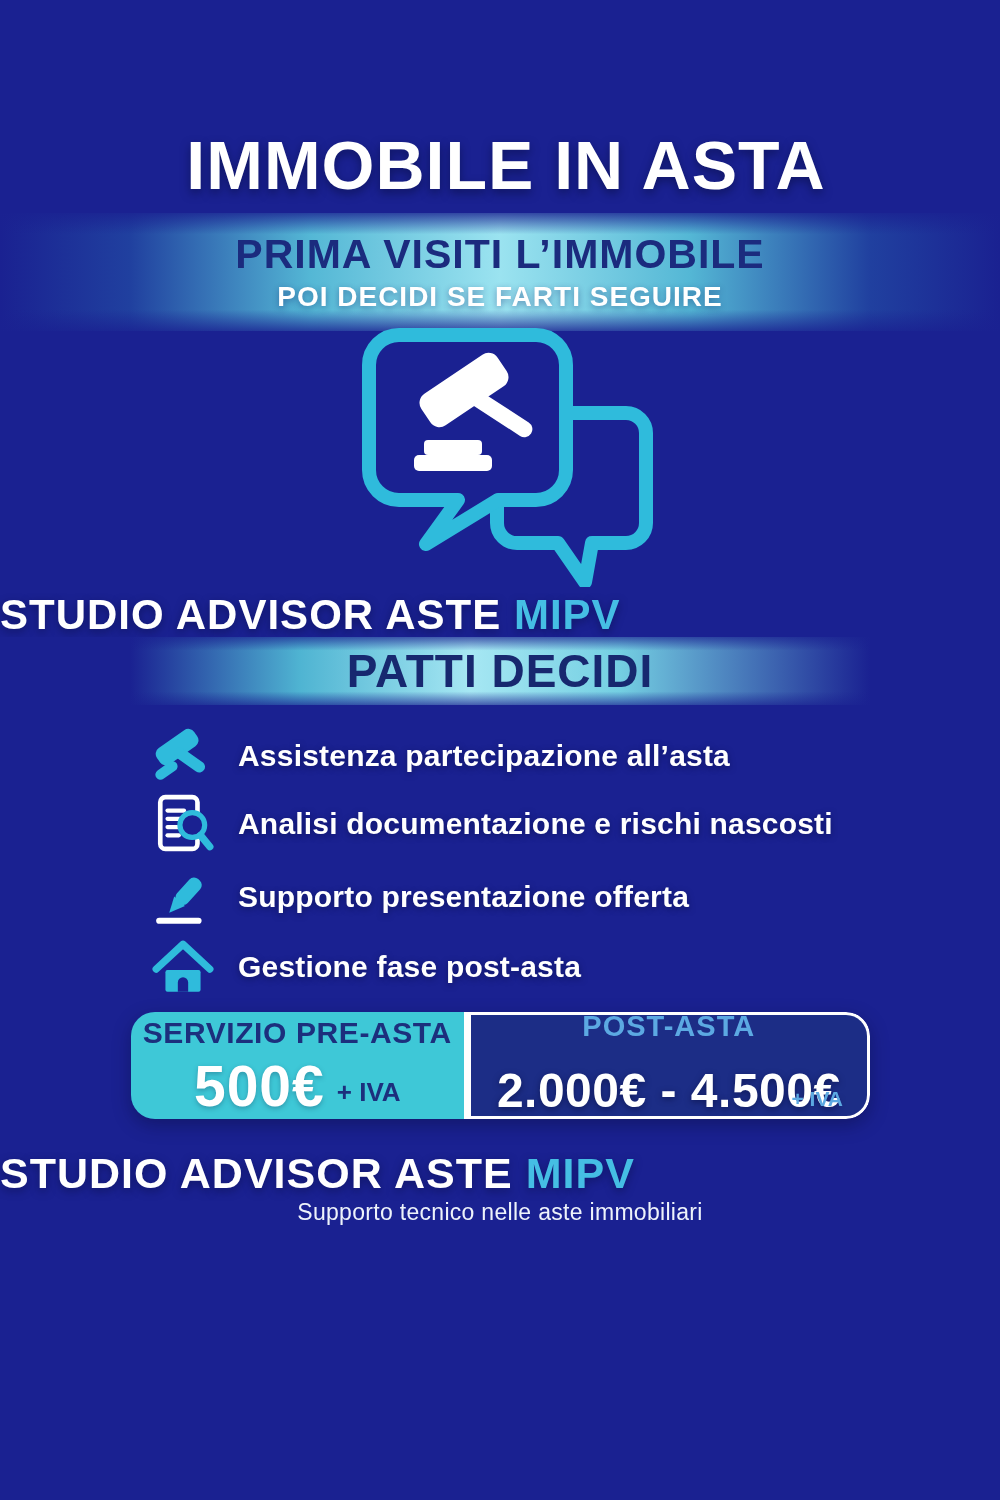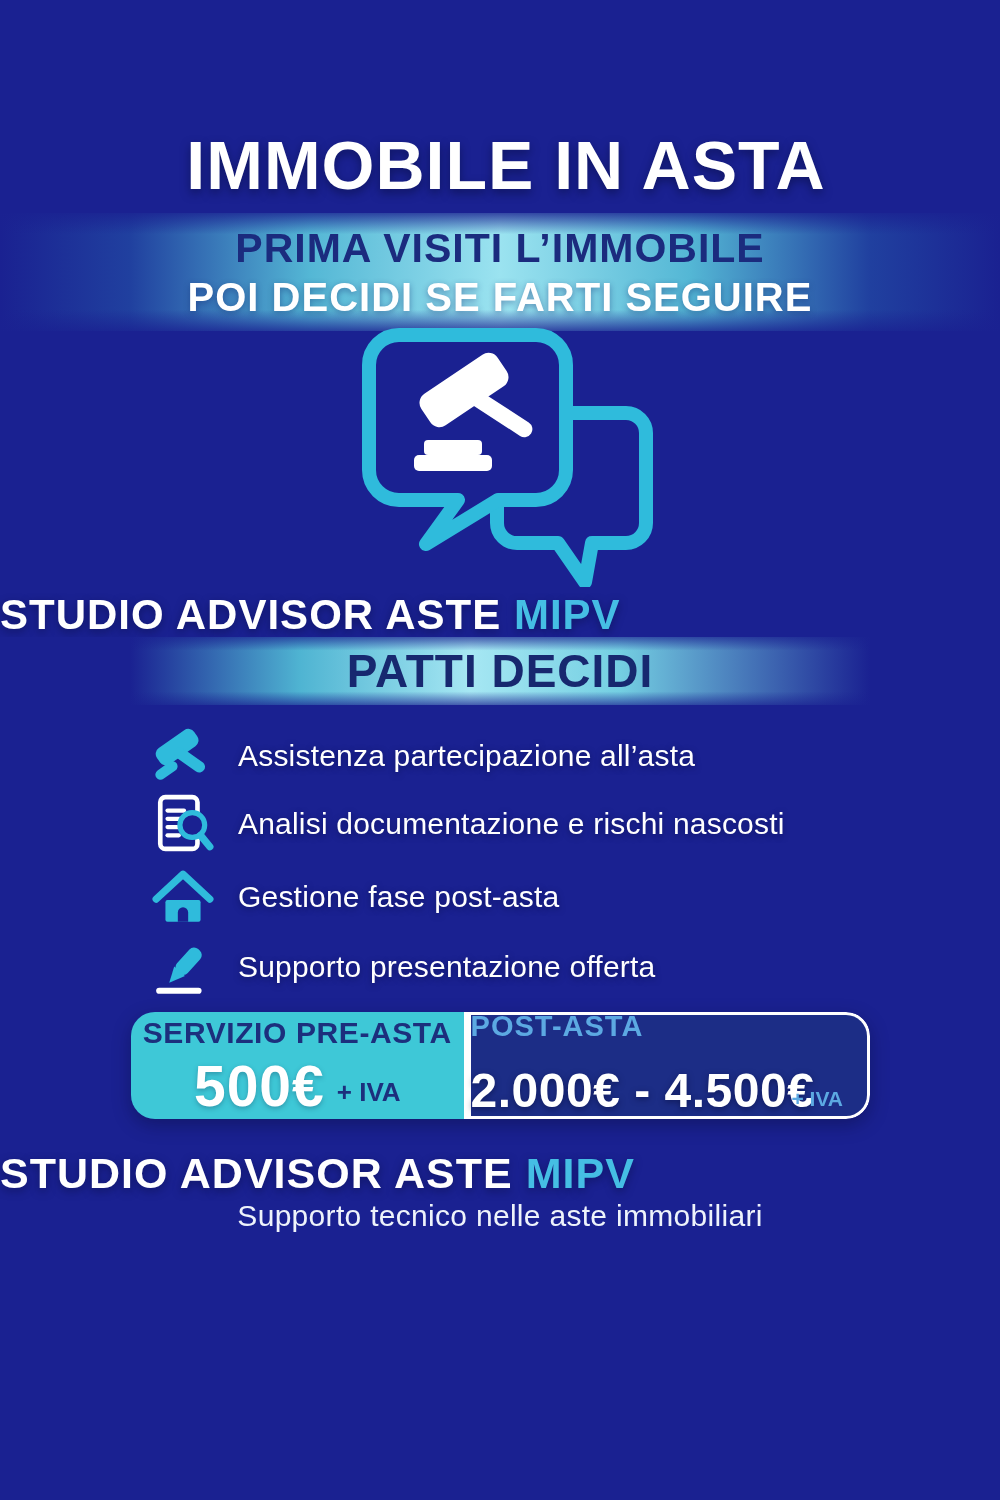--- a/index.html
+++ b/index.html
@@ -17,21 +17,21 @@
     text-shadow:0 4px 10px rgba(8,12,60,.55);
   }
   .hero-band {
     position:absolute; top:213px; left:0; width:100%; height:118px;
     background:
       linear-gradient(180deg, rgba(26,33,145,.80) 0%, rgba(26,33,145,0) 18%, rgba(26,33,145,0) 82%, rgba(26,33,145,.80) 100%),
       linear-gradient(90deg, #1A2191 0%, #20409f 13%, #54b7d5 31%, #9BE3F0 50%, #54b7d5 69%, #20409f 87%, #1A2191 100%);
     display:flex; flex-direction:column; align-items:center; justify-content:center;
   }
   .hero-line1 { font-size:41px; font-weight:800; color:#1b2b7e; letter-spacing:1px; }
-  .hero-line2 { font-size:40px; font-weight:800; color:#ffffff; letter-spacing:1px; margin-top:3px;
+  .hero-line2 { font-size:28px; font-weight:800; color:#ffffff; letter-spacing:1px; margin-top:3px;
                 text-shadow:0 2px 6px rgba(20,40,110,.45); }
 
   
   .logo-wrap { position:absolute; top:327px; left:362px; width:292px; height:260px; }
 
   
   .brand-line {
     position:absolute; left:0; width:100%; text-align:left;
     font-size:42px; font-weight:800; color:#ffffff; letter-spacing:1px;
     text-shadow:0 3px 8px rgba(8,12,60,.5);
@@ -50,21 +50,21 @@
   .patti-text { font-size:46px; font-weight:800; color:#17286f; letter-spacing:1px; }
 
   
   .features { position:absolute; top:724px; left:152px; width:760px; }
   .feature-row { display:flex; align-items:center; height:64px; }
   .feature-row + .feature-row { margin-top:4px; }
   .feature-row:nth-child(3) { margin-top:9px; }
   .feature-row:nth-child(4) { margin-top:6px; }
   .feature-icon { width:62px; height:62px; flex:0 0 62px; margin-right:24px; }
   .feature-label {
-    font-size:30px; font-weight:400; color:#ffffff; letter-spacing:.2px;
+    font-size:30px; font-weight:700; color:#ffffff; letter-spacing:.2px;
     text-shadow:0 2px 6px rgba(8,12,60,.5);
   }
 
   
   .price-box {
     position:absolute; top:1012px; left:131px; width:739px; height:107px;
     border-radius:24px; display:flex; overflow:hidden;
     box-shadow:0 6px 18px rgba(5,8,40,.35);
   }
   .price-left {
@@ -73,31 +73,31 @@
   }
   .price-left-label { font-size:30px; font-weight:800; color:#1c2f7d; letter-spacing:.6px; }
   .price-left-row { display:flex; align-items:center; margin-top:3px; }
   .price-left-amount { font-size:57px; font-weight:800; color:#ffffff; letter-spacing:1px;
                        text-shadow:0 2px 5px rgba(20,60,90,.35); }
   .price-left-vat { font-size:26px; font-weight:800; color:#1c2f7d; margin-left:12px; margin-top:12px; }
   .price-divider { width:7px; background:#ffffff; }
   .price-right {
     flex:1; background:#1C2D86; position:relative;
     border:3px solid #ffffff; border-left:none; border-radius:0 24px 24px 0;
-    display:flex; flex-direction:column; justify-content:center;
+    display:flex; flex-direction:column; align-items:center; justify-content:center;
   }
   .price-right-label { font-size:29px; font-weight:800; color:#5CA9E2; letter-spacing:1px; margin-top:-4px; }
   .price-right-amount { font-size:48px; font-weight:800; color:#ffffff; letter-spacing:.5px; margin-top:20px;
                         text-shadow:0 2px 6px rgba(5,10,50,.5); }
   .price-right-vat { position:absolute; right:24px; bottom:5px; font-size:21px; font-weight:700; color:#5CA9E2; }
 
   
   .footer-tagline {
     position:absolute; top:1199px; left:0; width:100%; text-align:center;
-    font-size:30px; font-weight:400; color:#eef3fb; letter-spacing:.3px;
+    font-size:23px; font-weight:400; color:#eef3fb; letter-spacing:.3px;
   }
 </style>
 </head>
 <body>
 
 <div class="poster">
 
   <div class="main-title">IMMOBILE IN ASTA</div>
 
   <div class="hero-band">
@@ -164,36 +164,36 @@
           <line x1="15" y1="41" x2="26" y2="41"></line>
         </g>
         <circle cx="39" cy="31" r="12" fill="#1A2191" stroke="#2FBBDC" stroke-width="5"></circle>
         <line x1="47" y1="41" x2="56" y2="52" stroke="#2FBBDC" stroke-width="7" stroke-linecap="round"></line>
       </svg>
       <div class="feature-label">Analisi documentazione e rischi nascosti</div>
     </div>
 
     <div class="feature-row">
       <svg class="feature-icon" viewBox="0 0 60 60">
-        <path d="M 4 32 L 30 8 L 56 32" fill="none" stroke="#2FBBDC" stroke-width="7" stroke-linecap="round" stroke-linejoin="round"></path>
-        <rect x="13" y="33" width="34" height="21" rx="2" fill="#2FBBDC"></rect>
-        <path d="M 25 54 V 45 A 5 5 0 0 1 35 45 V 54 Z" fill="#1A2191"></path>
-      </svg>
-      <div class="feature-label">Gestione fase post-asta</div>
-    </div>
-
-    <div class="feature-row">
-      <svg class="feature-icon" viewBox="0 0 60 60">
         <g transform="rotate(42 16 46)" fill="#2FBBDC">
           <rect x="9" y="2" width="14" height="30" rx="6"></rect>
           <path d="M 9 30 H 23 L 16 45 Z"></path>
         </g>
         <rect x="4" y="50" width="44" height="6" rx="3" fill="#ffffff"></rect>
       </svg>
       <div class="feature-label">Supporto presentazione offerta</div>
+    </div>
+
+    <div class="feature-row">
+      <svg class="feature-icon" viewBox="0 0 60 60">
+        <path d="M 4 32 L 30 8 L 56 32" fill="none" stroke="#2FBBDC" stroke-width="7" stroke-linecap="round" stroke-linejoin="round"></path>
+        <rect x="13" y="33" width="34" height="21" rx="2" fill="#2FBBDC"></rect>
+        <path d="M 25 54 V 45 A 5 5 0 0 1 35 45 V 54 Z" fill="#1A2191"></path>
+      </svg>
+      <div class="feature-label">Gestione fase post-asta</div>
     </div>
 
   </div>
 
   <div class="price-box">
     <div class="price-left">
       <div class="price-left-label">SERVIZIO PRE-ASTA</div>
       <div class="price-left-row">
         <span class="price-left-amount">500€</span>
         <span class="price-left-vat">+ IVA</span>

